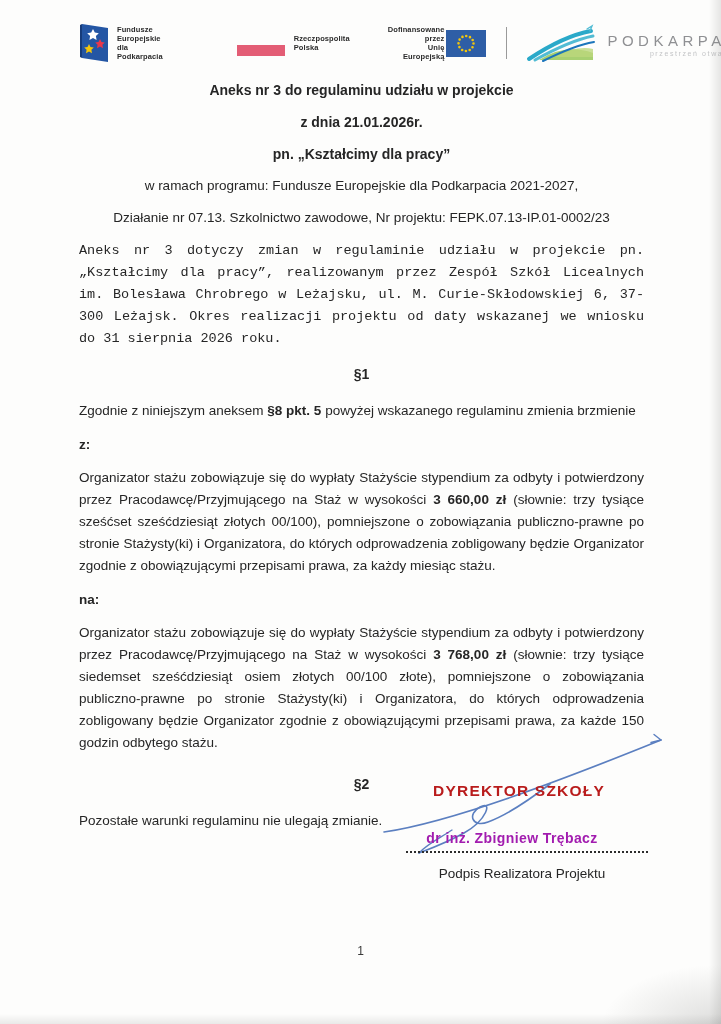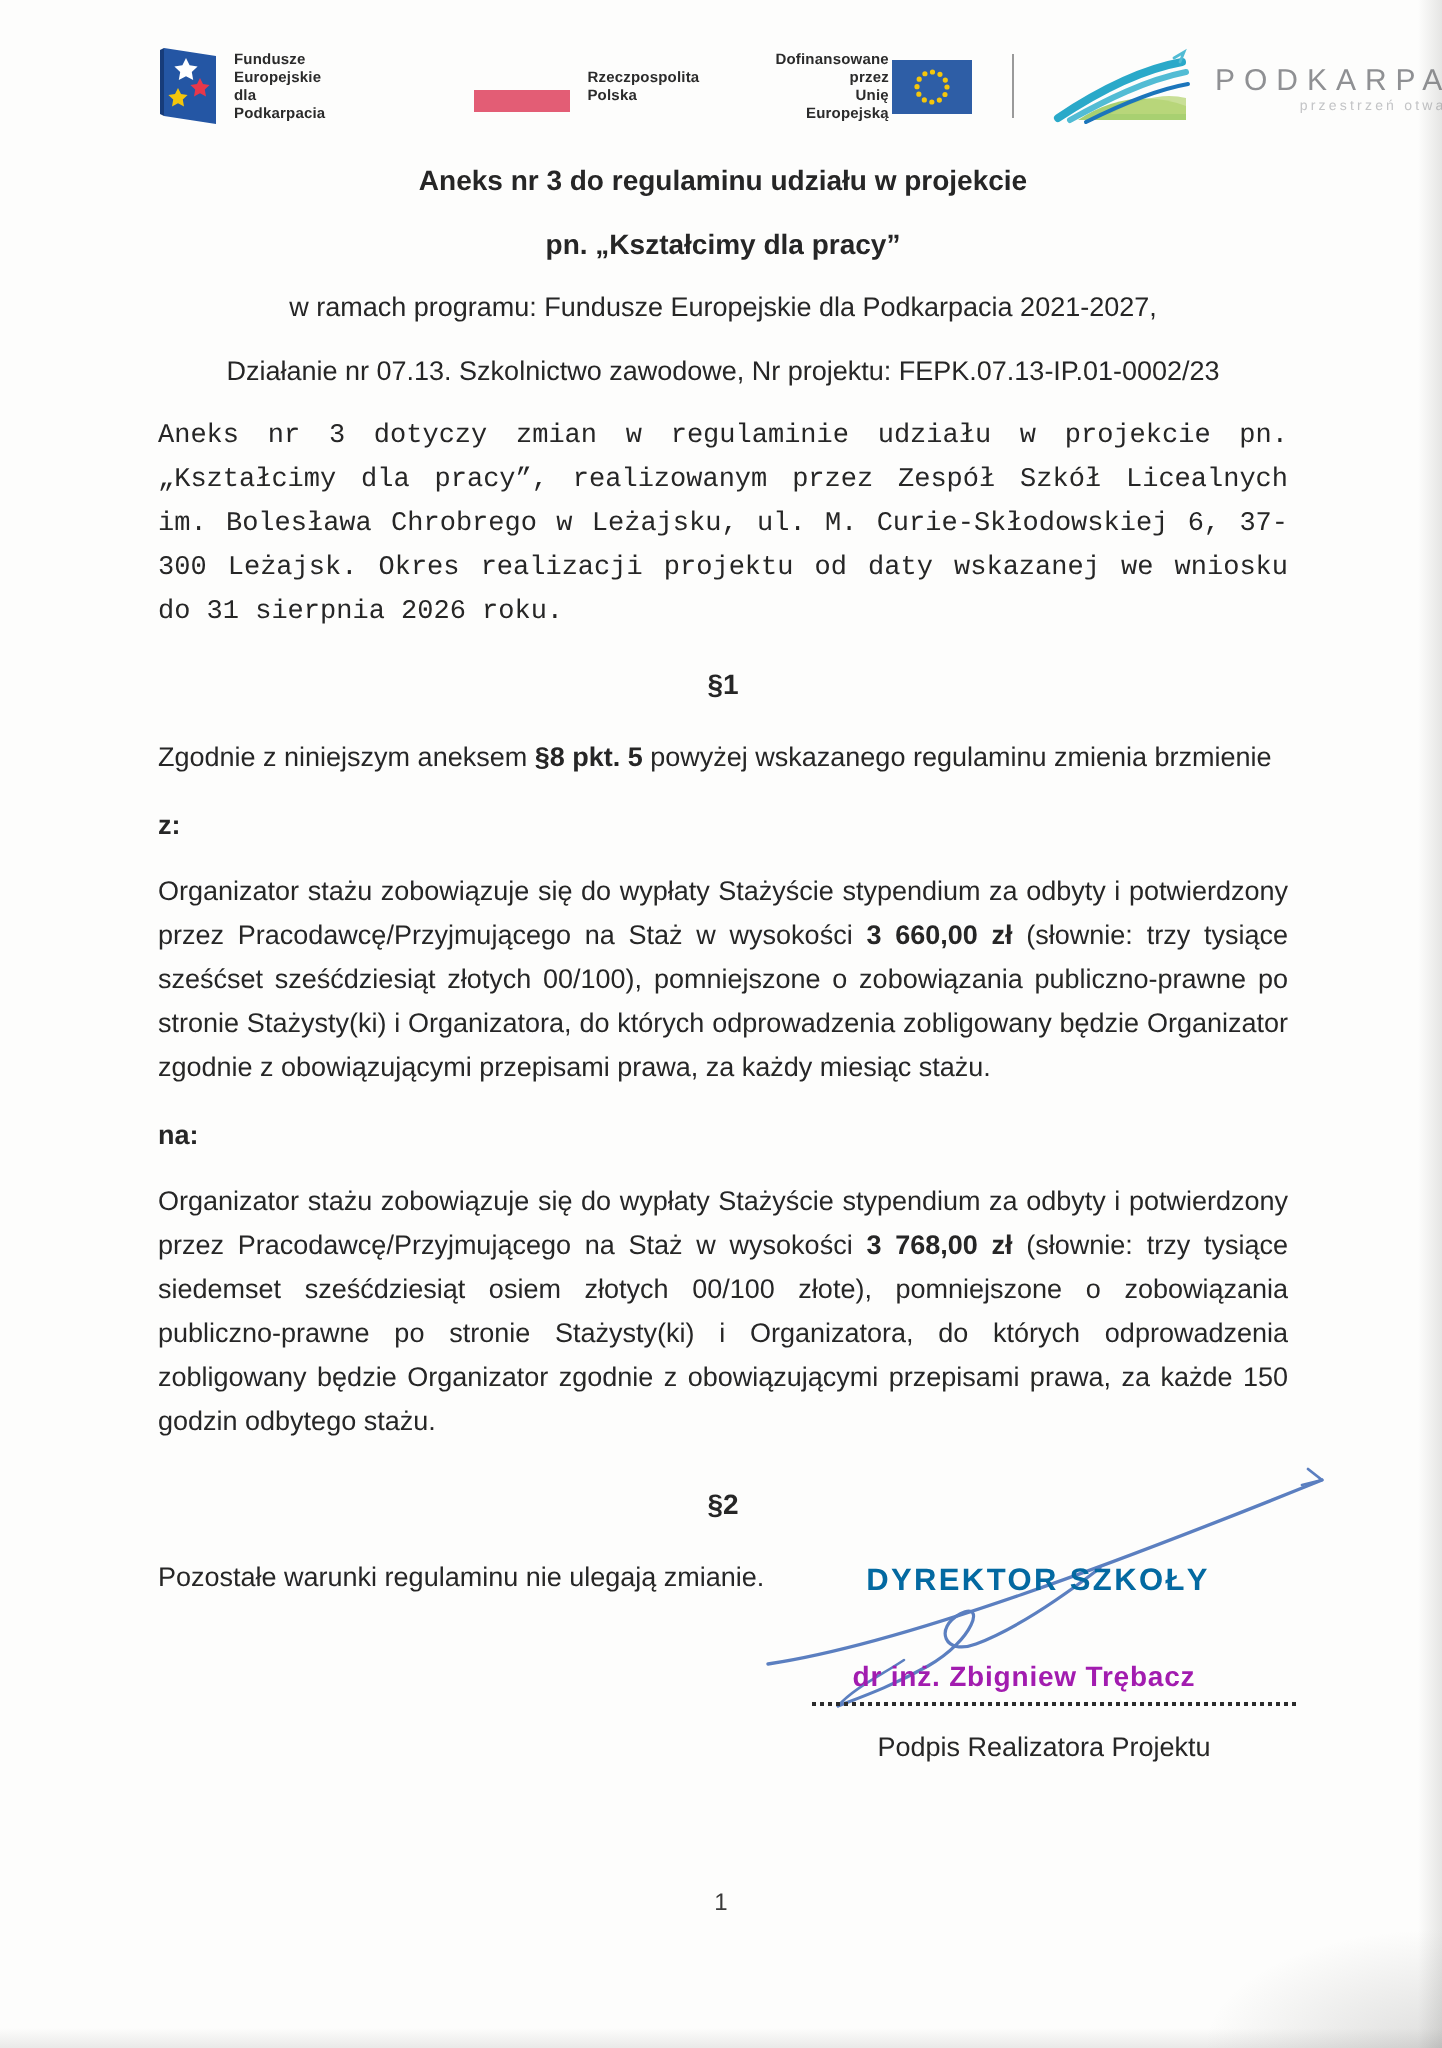--- a/index.html
+++ b/index.html
@@ -69,21 +69,21 @@
   .chg-para{margin:11px 0 0 0;}
   .bold{font-weight:700;}
   .sec2-head{margin-top:20px;}
   .closing{margin:16px 0 0 0;text-align:left;}
 
   
   .sig-block{position:absolute;left:372px;top:726px;width:310px;height:175px;}
   .sig-svg{position:absolute;left:0;top:0;width:310px;height:150px;}
   .stamp1{
     position:absolute;left:0;right:16px;top:56px;text-align:center;
-    color:#0369a1;font-weight:700;font-size:15.5px;letter-spacing:1.2px;
+    color:#b91c1c;font-weight:700;font-size:15.5px;letter-spacing:1.2px;
     white-space:nowrap;
   }
   .stamp2{
     position:absolute;left:0;right:30px;top:104px;text-align:center;
     color:#a21caf;font-weight:700;font-size:14px;letter-spacing:.4px;
     white-space:nowrap;
   }
   .dotted-line{
     position:absolute;left:34px;width:242px;top:125px;height:0;
     border-bottom:2.6px dotted #2c2c2c;
@@ -155,20 +155,21 @@
       <div class="pk-words">
         <div class="pk-title">PODKARPACKIE</div>
         <div class="pk-sub">przestrzeń otwarta</div>
       </div>
     </div>
   </div>
 
   <div class="content">
 
     <p class="tline b">Aneks nr 3 do regulaminu udziału w projekcie</p>
+    <p class="tline b">z dnia 21.01.2026r.</p>
     <p class="tline b">pn. „Kształcimy dla pracy”</p>
     <p class="tline">w ramach programu: Fundusze Europejskie dla Podkarpacia 2021-2027,</p>
     <p class="tline">Działanie nr 07.13. Szkolnictwo zawodowe, Nr projektu: FEPK.07.13-IP.01-0002/23</p>
 
     <p class="para intro">Aneks nr 3 dotyczy zmian w regulaminie udziału w projekcie pn. „Kształcimy dla pracy”, realizowanym przez Zespół Szkół Licealnych im. Bolesława Chrobrego w Leżajsku, ul. M. Curie-Skłodowskiej 6,  37-300 Leżajsk. Okres realizacji projektu od daty wskazanej we wniosku do 31 sierpnia 2026 roku.</p>
 
     <p class="sec-head">§1</p>
 
     <p class="lead"><span>Zgodnie z niniejszym aneksem </span><span class="bold">§8 pkt. 5</span><span> powyżej wskazanego regulaminu zmienia brzmienie</span></p>
 

